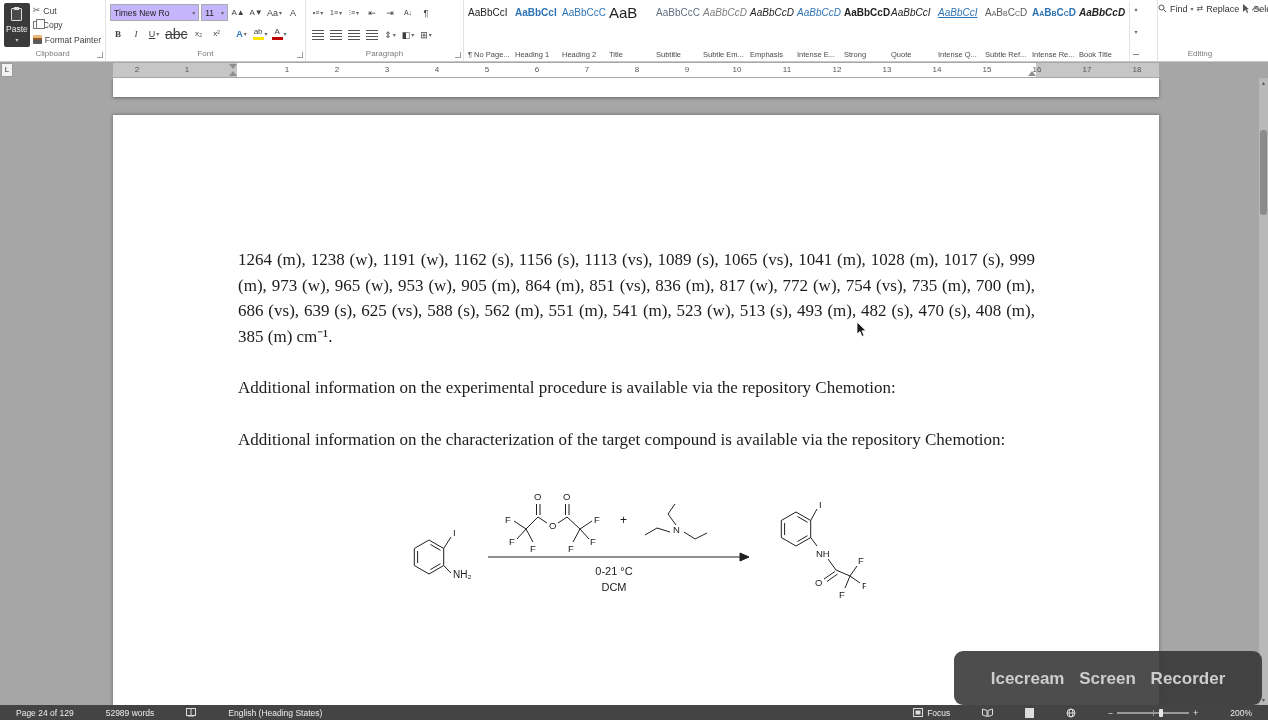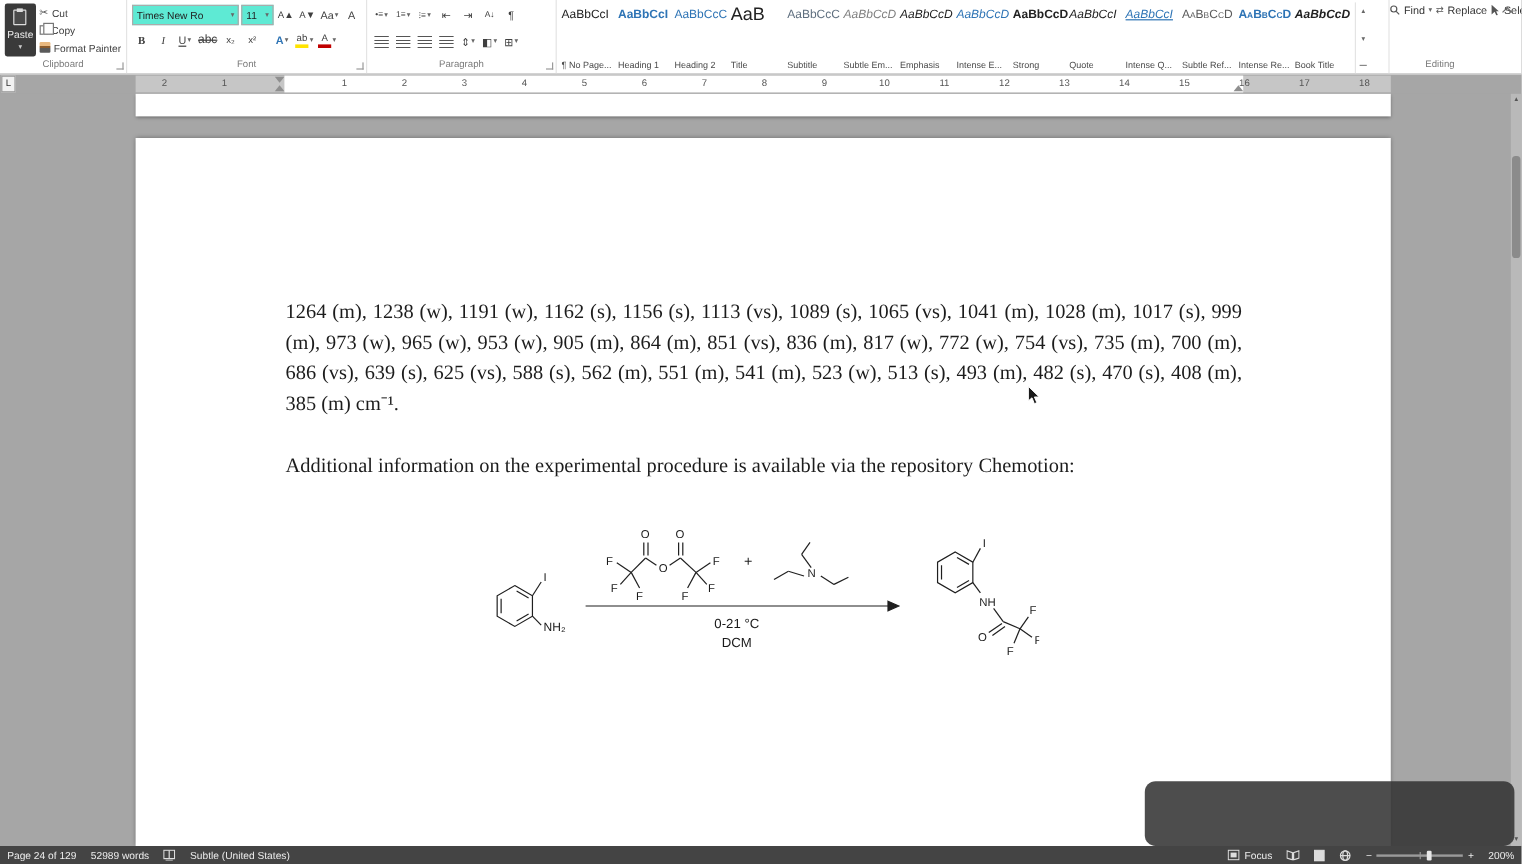--- a/index.html
+++ b/index.html
@@ -23,21 +23,21 @@
 .clip-col{display:flex;flex-direction:column;justify-content:space-between;padding:1px 0}
 .sm-btn{display:flex;align-items:center;gap:3px;font-size:8.5px;color:#3f3f3f;height:13px;white-space:nowrap}
 .ic-cut{font-size:9px;color:#555;line-height:9px}
 .ic-copy{width:7px;height:8px;border:1px solid #777;background:#fff;position:relative}
 .ic-copy:after{content:"";position:absolute;left:2px;top:-3px;width:7px;height:8px;border:1px solid #777;background:#fff}
 .ic-brush{width:9px;height:9px;background:linear-gradient(180deg,#e8b87f 0 3px,#8a5a2b 3px 5px,#5a5a5a 5px 9px);border-radius:1px}
 
 
 .frow{display:flex;align-items:center;gap:2px;height:19px}
 .fcol{display:flex;flex-direction:column;gap:2px}
-.combo{border:1px solid #ababab;background:#5eead4;font-size:8.5px;height:17px;display:flex;align-items:center;justify-content:space-between;padding:0 3px;gap:3px;color:#222}
+.combo{border:1px solid #ababab;background:#c4b5fd;font-size:8.5px;height:17px;display:flex;align-items:center;justify-content:space-between;padding:0 3px;gap:3px;color:#222}
 .combo-name{width:90px}
 .combo-size{width:27px}
 .u-line{text-decoration:underline}
 .strike{text-decoration:line-through}
 .colorbar{display:flex;flex-direction:column;align-items:center;line-height:8px}
 .colorbar .bar{width:11px;height:3px;margin-top:1px}
 .bar-red{background:#c00000}
 .bar-yel{background:#ffe400}
 
 
@@ -100,21 +100,21 @@
 
 .cursor{position:absolute;left:856px;top:322px;z-index:30}
 
 
 .rec-overlay{position:absolute;right:6px;bottom:15px;width:308px;height:54px;background:rgba(52,52,52,.88);border-radius:9px;display:flex;flex-direction:column;align-items:center;justify-content:center;z-index:20}
 .rec-line{font-size:17px;font-weight:bold;color:#cdcdcd;line-height:25px;white-space:nowrap}
 .rec-line2{word-spacing:10px}
 
 
 .statusbar{position:absolute;left:0;right:0;bottom:0;height:15px;background:#444;color:#ededed;display:flex;align-items:center;font-size:8.5px;z-index:25}
-.sb-item{padding:0 6px;white-space:nowrap;display:flex;align-items:center;gap:4px}
+.sb-item{padding:0 16px;white-space:nowrap;display:flex;align-items:center;gap:4px}
 .sb-right{margin-left:auto;display:flex;align-items:center}
 .sb-ic{display:flex;align-items:center}
 .zoomslider{width:72px;height:10px;position:relative;margin:0 4px}
 .ztrack{position:absolute;left:0;right:0;top:4px;height:2px;background:#9a9a9a}
 .zmid{position:absolute;left:50%;top:2px;width:1px;height:6px;background:#9a9a9a}
 .zthumb{position:absolute;left:42px;top:1px;width:4px;height:8px;background:#e8e8e8;border-radius:1px}
 </style>
 </head>
 <body>
 
@@ -165,21 +165,21 @@
           </span>
         <span class="ico-btn">A</span>
       </div>
       <div class="frow">
         <span class="ico-btn" style="font-weight:bold;font-family:'Liberation Serif',serif">B</span>
         <span class="ico-btn" style="font-style:italic;font-family:'Liberation Serif',serif">I</span>
         <span class="ico-btn">
             <span class="u-line">U</span>
             <span class="dd">▾</span>
           </span>
-        <span class="ico-btn strike" style="font-size:10px">abc</span>
+        <span class="ico-btn strike" style="font-size:14px">abc</span>
         <span class="ico-btn" style="font-size:8px">x₂</span>
         <span class="ico-btn" style="font-size:8px">x²</span>
         <span class="vsep"></span>
         <span class="ico-btn">
             <span style="color:#2e74b5;font-weight:bold">A</span>
             <span class="dd">▾</span>
           </span>
         <span class="ico-btn">
             <span class="colorbar">
               <span style="font-size:8px">ab</span>
@@ -381,20 +381,21 @@
   <span class="ind ind-right"></span>
 </div>
 
 <div class="doc-area">
   <div class="page-prev"></div>
 
   <div class="page">
     <div class="page-content">
       <p>1264 (m), 1238 (w), 1191 (w), 1162 (s), 1156 (s), 1113 (vs), 1089 (s), 1065 (vs), 1041 (m), 1028 (m), 1017 (s), 999 (m), 973 (w), 965 (w), 953 (w), 905 (m), 864 (m), 851 (vs), 836 (m), 817 (w), 772 (w), 754 (vs), 735 (m), 700 (m), 686 (vs), 639 (s), 625 (vs), 588 (s), 562 (m), 551 (m), 541 (m), 523 (w), 513 (s), 493 (m), 482 (s), 470 (s), 408 (m), 385 (m) cm⁻¹.</p>
       <p>Additional information on the experimental procedure is available via the repository Chemotion:</p>
+      <p>Additional information on the characterization of the target compound is available via the repository Chemotion:</p>
 
       <div class="scheme-wrap">
         <svg width="470" height="132" viewBox="0 0 470 132" font-family="Liberation Sans, sans-serif" font-size="9.5" fill="#1a1a1a">
           <g stroke="#1f1f1f" stroke-width="1" fill="none">
 
             <polygon points="33,61 47.7,69.5 47.7,86.5 33,95 18.3,86.5 18.3,69.5"></polygon>
             <line x1="34.5" y1="65.5" x2="44.5" y2="71.3"></line>
             <line x1="44.5" y1="84.7" x2="34.5" y2="90.5"></line>
             <line x1="21.6" y1="84" x2="21.6" y2="72"></line>
             <line x1="47.7" y1="69.5" x2="55" y2="58"></line>
@@ -473,33 +474,34 @@
   </div>
 </div>
 
 <div class="cursor">
   <svg width="12" height="16">
       <polygon points="1,0 1,12 4,9.5 6,14.5 8,13.5 6,8.8 10,8.8" fill="#1a1a1a" stroke="#fff" stroke-width="0.8"></polygon>
     </svg>
 </div>
 
 <div class="rec-overlay">
+  <div class="rec-line rec-line2">Icecream Screen Recorder</div>
 </div>
 
 <div class="statusbar">
   <span class="sb-item">Page 24 of 129</span>
   <span class="sb-item">52989 words</span>
   <span class="sb-item sb-ic">
     <svg width="10" height="9">
         <rect x="0.5" y="0.5" width="9" height="7" fill="none" stroke="#ddd"></rect>
         <line x1="5" y1="0.5" x2="5" y2="7.5" stroke="#ddd"></line>
         <line x1="2" y1="9" x2="8" y2="9" stroke="#ddd"></line>
       </svg>
   </span>
-  <span class="sb-item">Subtle (United States)</span>
+  <span class="sb-item">English (Heading States)</span>
 
   <span class="sb-right">
     <span class="sb-item">
       <svg width="10" height="9">
           <rect x="0.5" y="0.5" width="9" height="8" fill="none" stroke="#ddd"></rect>
           <rect x="2.5" y="2.5" width="5" height="4" fill="#ddd"></rect>
         </svg>
       <span>Focus</span>
     </span>
     <span class="sb-item sb-ic">

